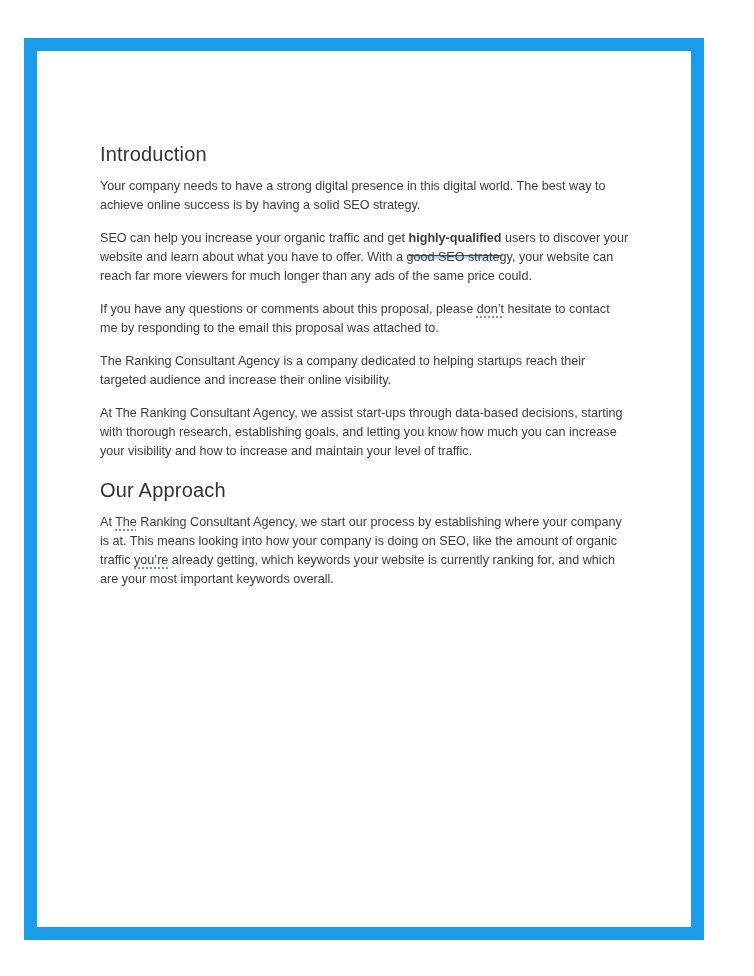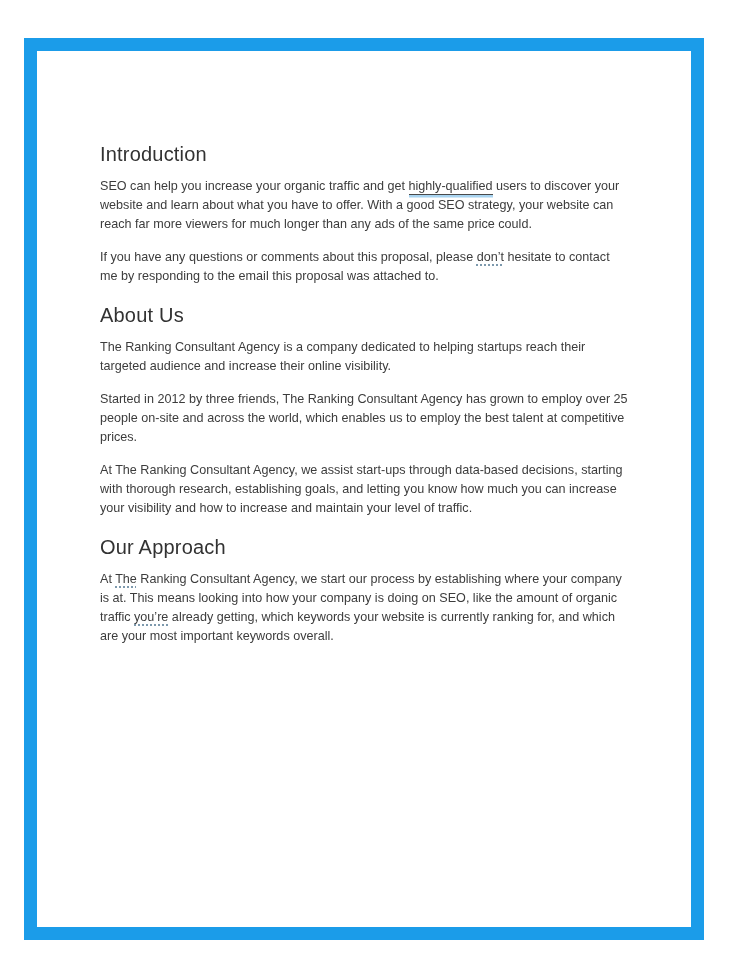--- a/index.html
+++ b/index.html
@@ -46,46 +46,46 @@
     font-size: 12.6px;
     line-height: 19px;
     margin: 0 0 14px 0;
     color: #3c3c3c;
   }
   
   .u {
     text-decoration: none;
     border-bottom: 1px solid #4a4a4a;
     box-shadow: 0 2.5px 0 rgba(140, 197, 235, 0.75);
-    padding-bottom: 1px;
+    padding-bottom: 10px;
+    font-weight: bold;
   }
   
   .sc {
     text-decoration: underline dotted #7d99ad;
     text-decoration-thickness: 1.5px;
     text-underline-offset: 2.5px;
   }
 </style>
 </head>
 <body>
 
 <div class="page">
   <div class="frame">
     <div class="content">
 
       <section>
         <h2>Introduction</h2>
+        <p><span>Your company needs to have a strong digital presence in this digital world. The best way to achieve online success is by having a solid SEO strategy.</span></p>
         <p><span>SEO can help you increase your organic traffic and get </span><span class="u">highly-qualified</span><span> users to discover your website and learn about what you have to offer. With a good SEO strategy, your website can reach far more viewers for much longer than any ads of the same price could.</span></p>
         <p><span>If you have any questions or comments about this proposal, please </span><span class="sc">don’t</span><span> hesitate to contact me by responding to the email this proposal was attached to.</span></p>
       </section>
 
       <section>
-        <h2>About Us</h2>
         <p><span>The Ranking Consultant Agency is a company dedicated to helping startups reach their targeted audience and increase their online visibility.</span></p>
-        <p><span>Started in 2012 by three friends, The Ranking Consultant Agency has grown to employ over 25 people on-site and across the world, which enables us to employ the best talent at competitive prices.</span></p>
         <p><span>At The Ranking Consultant Agency, we assist start-ups through data-based decisions, starting with thorough research, establishing goals, and letting you know how much you can increase your visibility and how to increase and maintain your level of traffic.</span></p>
       </section>
 
       <section>
         <h2>Our Approach</h2>
         <p><span>At </span><span class="sc">The</span><span> Ranking Consultant Agency, we start our process by establishing where your company is at. This means looking into how your company is doing on SEO, like the amount of organic traffic </span><span class="sc">you’re</span><span> already getting, which keywords your website is currently ranking for, and which are your most important keywords overall.</span></p>
       </section>
 
     </div>
   </div>

